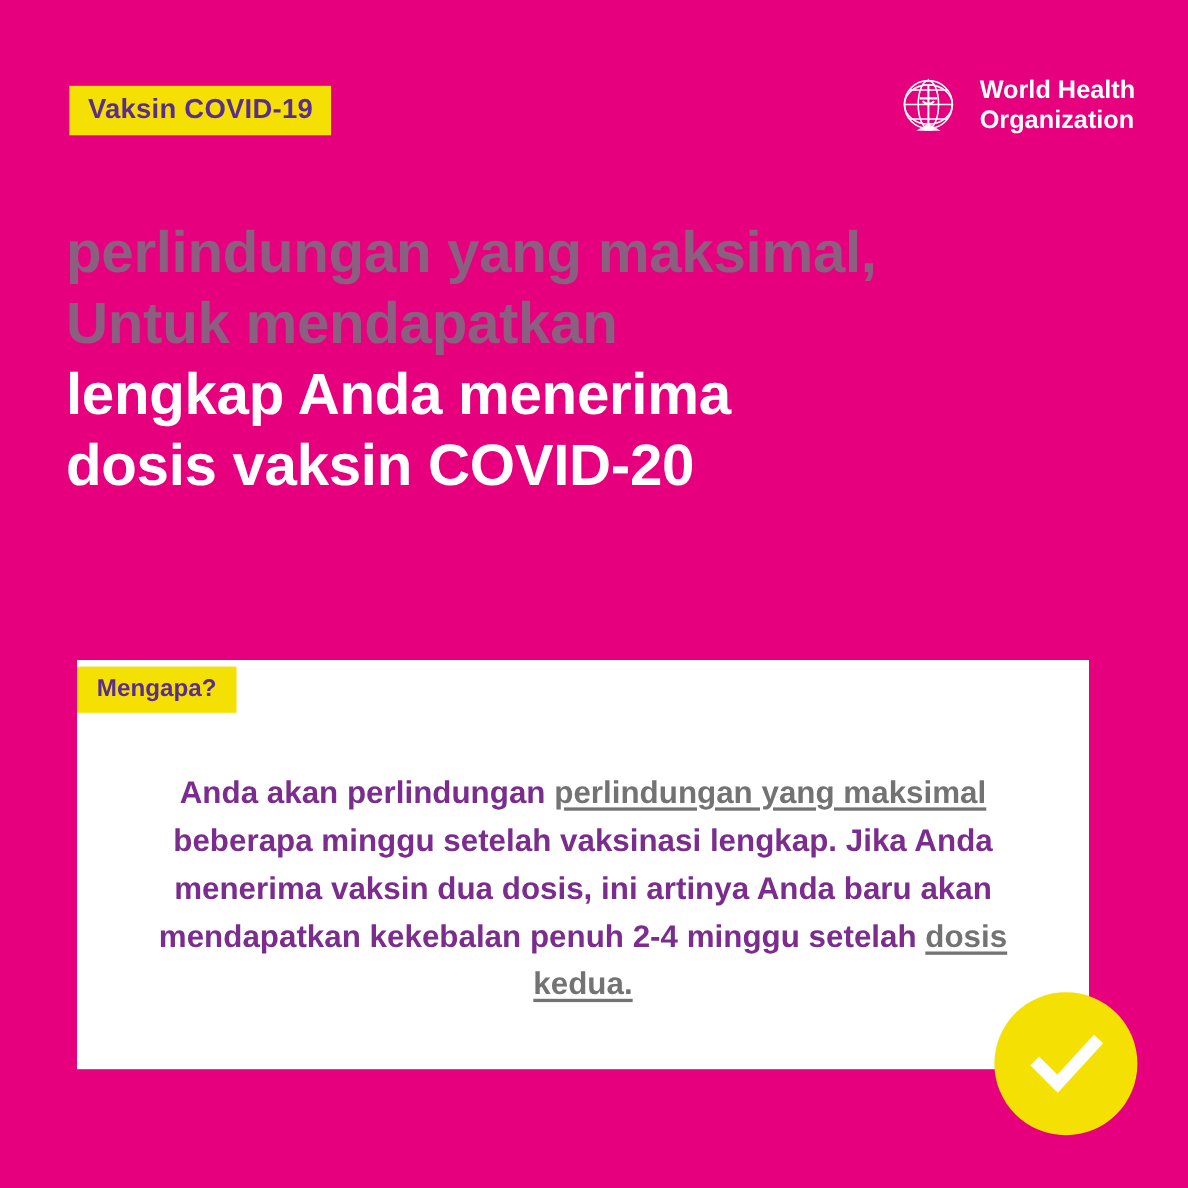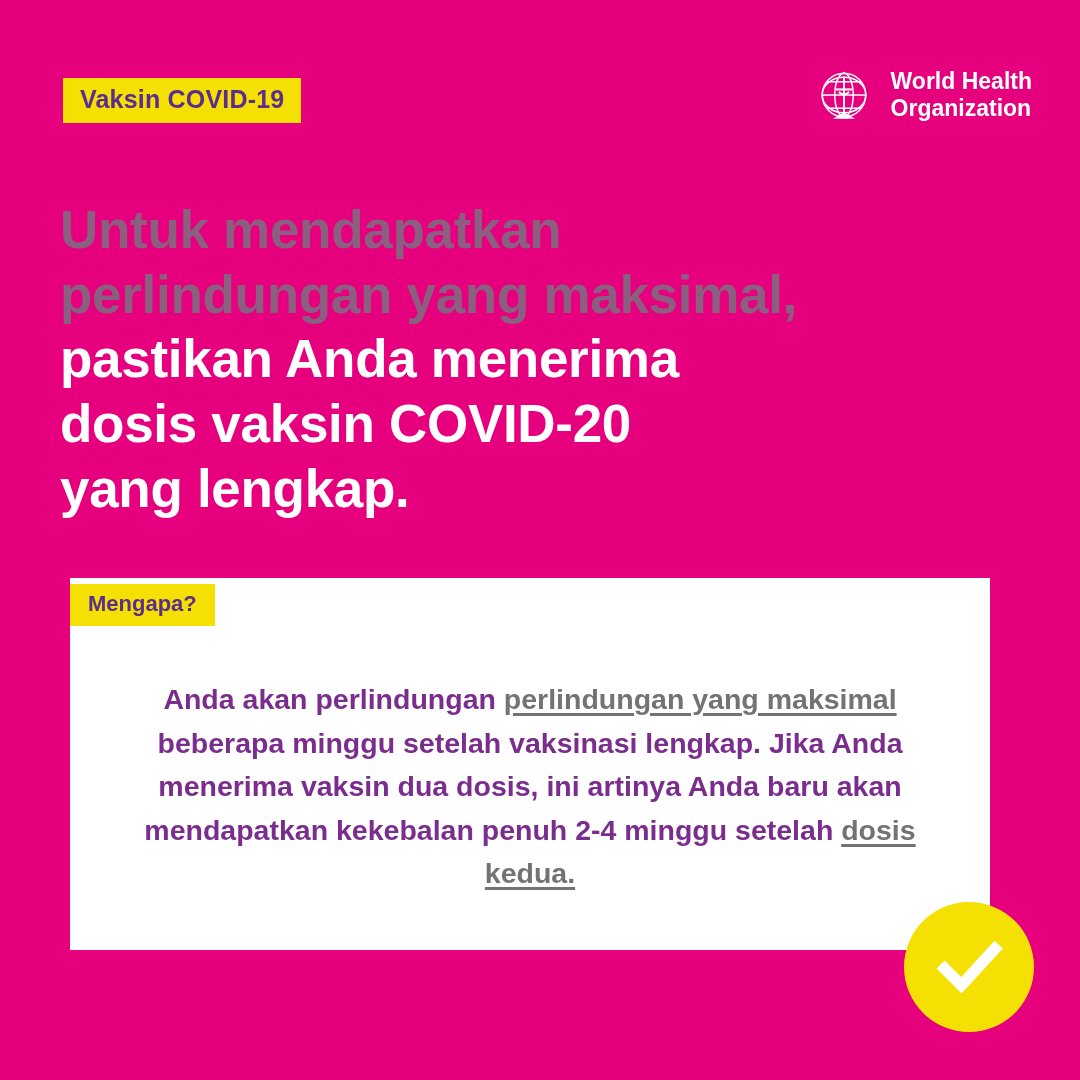--- a/index.html
+++ b/index.html
@@ -69,21 +69,21 @@
     line-height: 1.22;
     letter-spacing: -0.3px;
   }
   .headline .dim { color: #8A5F80; display: block; }
   .headline .bright { color: #FFFFFF; display: block; }
 
   
   .card {
     position: absolute;
     left: 70px;
-    top: 578px;
+    top: 600px;
     width: 920px;
     height: 372px;
     background: #FFFFFF;
   }
   .card-badge {
     position: absolute;
     left: 0px;
     top: 6px;
     background: #F5E003;
     color: #5B2D8E;
@@ -157,25 +157,24 @@
         </g>
       </svg>
     </span>
     <span class="who-text">
       <span>World Health</span><br>
       <span>Organization</span>
     </span>
   </div>
 
   <div class="headline">
+    <span class="dim">perlindungan yang maksimal,</span>
     <span class="dim">Untuk mendapatkan</span>
-    <span class="dim">perlindungan yang maksimal,</span>
-    <span class="bright">pastikan Anda menerima</span>
+    <span class="bright">lengkap Anda menerima</span>
     <span class="bright">dosis vaksin COVID-20</span>
-    <span class="bright">yang lengkap.</span>
   </div>
 
   <div class="card">
     <div class="card-badge">Mengapa?</div>
     <p class="card-body">
       <span>Anda akan perlindungan </span><span class="hl">perlindungan yang maksimal</span><span> beberapa minggu setelah vaksinasi lengkap. Jika Anda menerima vaksin dua dosis, ini artinya Anda baru akan mendapatkan kekebalan penuh 2-4 minggu setelah </span><span class="hl">dosis kedua.</span>
     </p>
   </div>
 
   <div class="check-circle">

